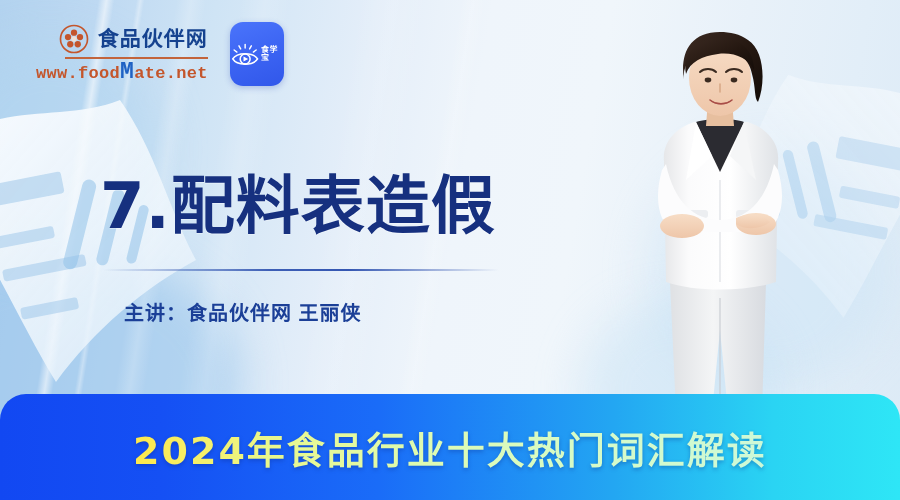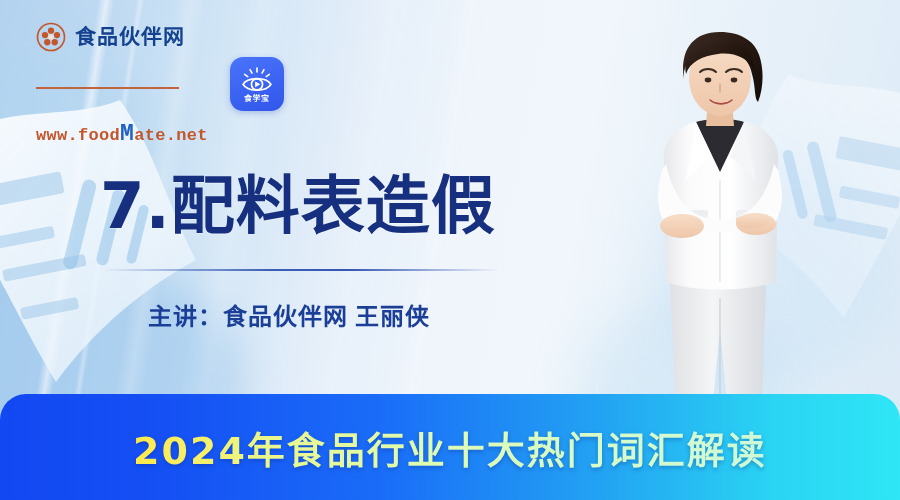--- a/index.html
+++ b/index.html
@@ -71,21 +71,21 @@
   
   .brand-row {
     position: absolute;
     left: 36px;
     top: 22px;
     display: flex;
     align-items: center;
     gap: 22px;
     z-index: 6;
   }
-  .logo-block { display: flex; flex-direction: column; align-items: flex-start; gap: 32px; }
+  .logo-block { display: flex; flex-direction: column; align-items: flex-end; }
   .logo-top   { display: flex; align-items: center; gap: 9px; }
   .logo-mark  { width: 30px; height: 30px; flex: 0 0 30px; }
   .logo-cn {
     font-family: "DejaVu Sans", "Liberation Sans", sans-serif;
     font-size: 21px;
     font-weight: 700;
     color: #15428f;
     letter-spacing: 1px;
     line-height: 1;
     white-space: nowrap;
@@ -108,28 +108,28 @@
   .logo-url .big-m {
     color: #1f62c4;
     font-size: 23px;
     font-weight: 700;
     line-height: 1;
   }
 
   .app-icon {
     position: relative;
     width: 54px;
-    height: 54px;
+    height: 64px;
     border-radius: 13px;
     background: linear-gradient(160deg, #4a74fb 0%, #3b63f2 55%, #3157ea 100%);
     box-shadow: 0 2px 6px rgba(40,70,180,.28);
     display: flex;
-    flex-direction: column;
+    flex-direction: row;
     align-items: center;
-    justify-content: center;
+    justify-content: flex-start;
     gap: 1px;
   }
   .app-icon .glyph { width: 34px; height: 27px; margin-top: 2px; }
   .app-icon .app-label {
     font-family: "DejaVu Sans", "Liberation Sans", sans-serif;
     font-size: 8px;
     font-weight: 700;
     color: #ffffff;
     letter-spacing: .5px;
     line-height: 1;
@@ -157,26 +157,26 @@
     width: 396px;
     height: 2px;
     margin: 28px 0 0 3px;
     background: linear-gradient(90deg,
         rgba(40,80,180,0) 0%,
         rgba(33,70,170,.85) 42%,
         rgba(33,70,170,.9) 62%,
         rgba(40,80,180,0) 100%);
   }
   .subtitle {
-    font-family: Liberation Serif, serif;
-    font-size: 24px;
+    font-family: Liberation Sans, sans-serif;
+    font-size: 20px;
     font-weight: 700;
     color: #1b3f97;
     letter-spacing: 1px;
-    margin: 26px 0 0 48px;
+    margin: 26px 0 0 24px;
     white-space: nowrap;
   }
 
   
   .presenter {
     position: absolute;
     right: 74px;
     bottom: 88px;
     width: 210px;
     height: 382px;

